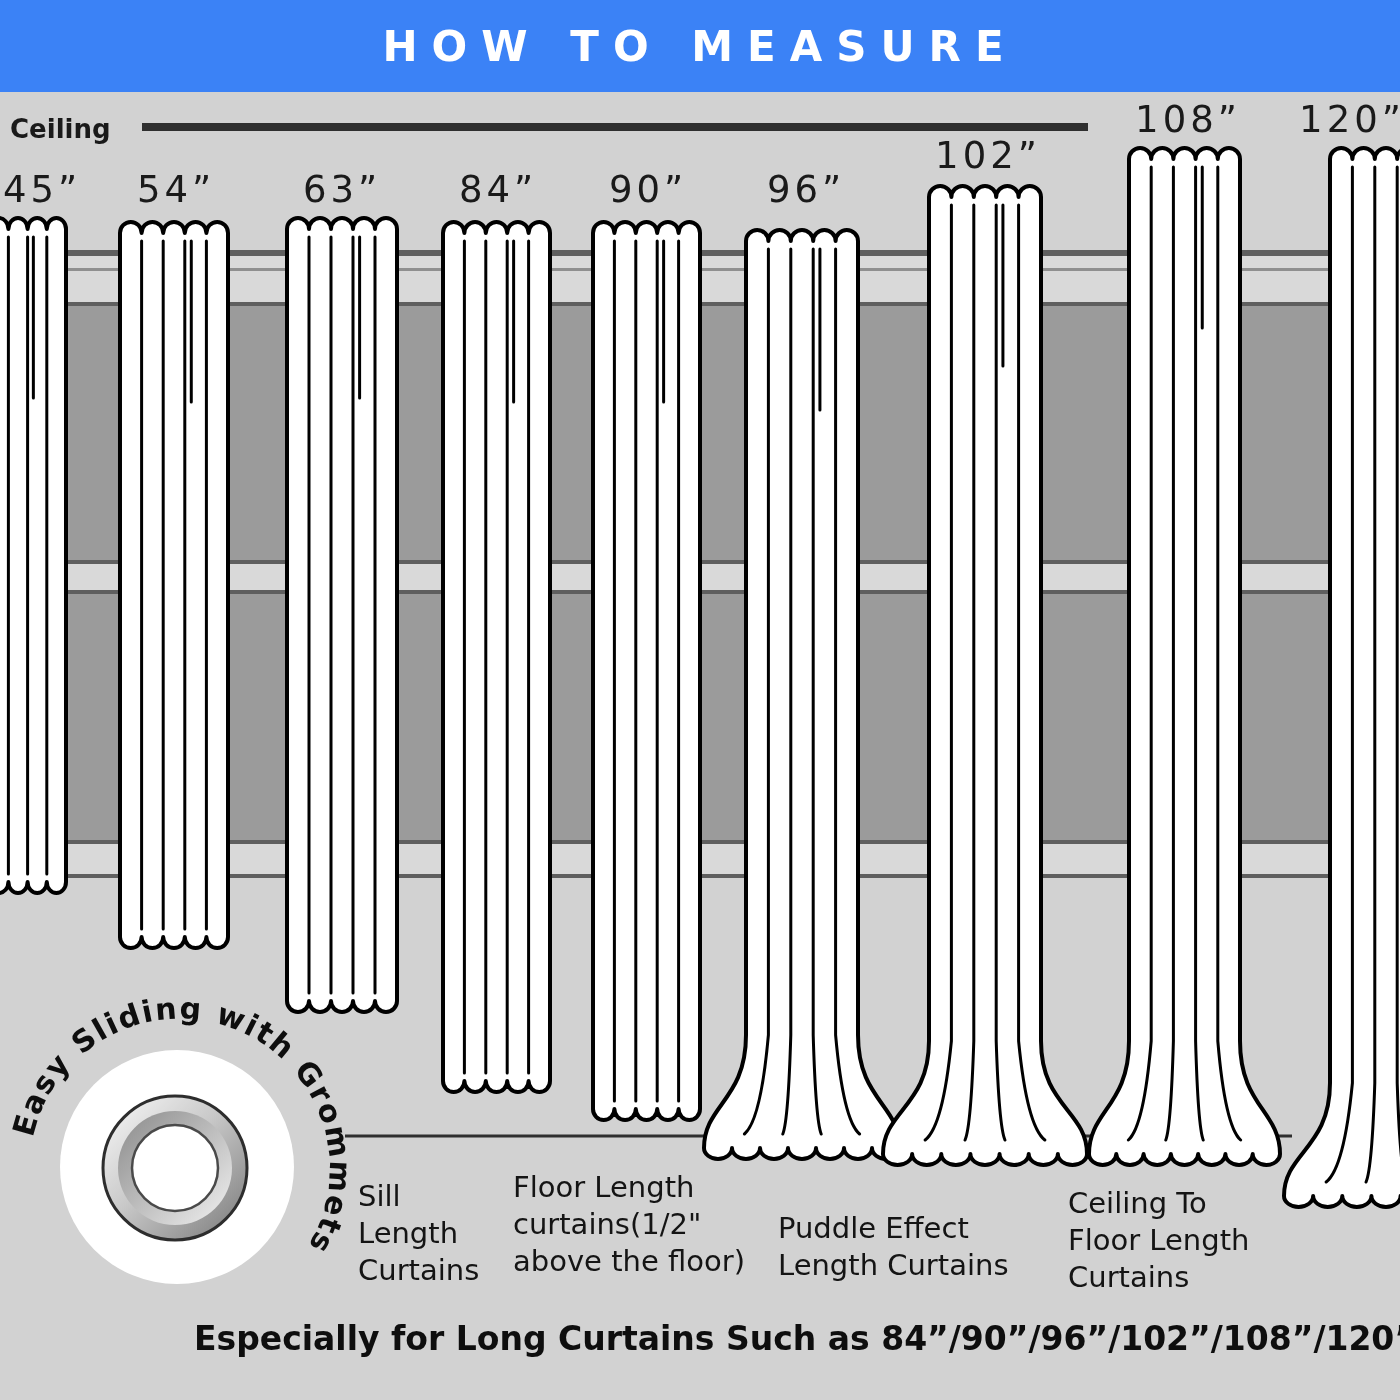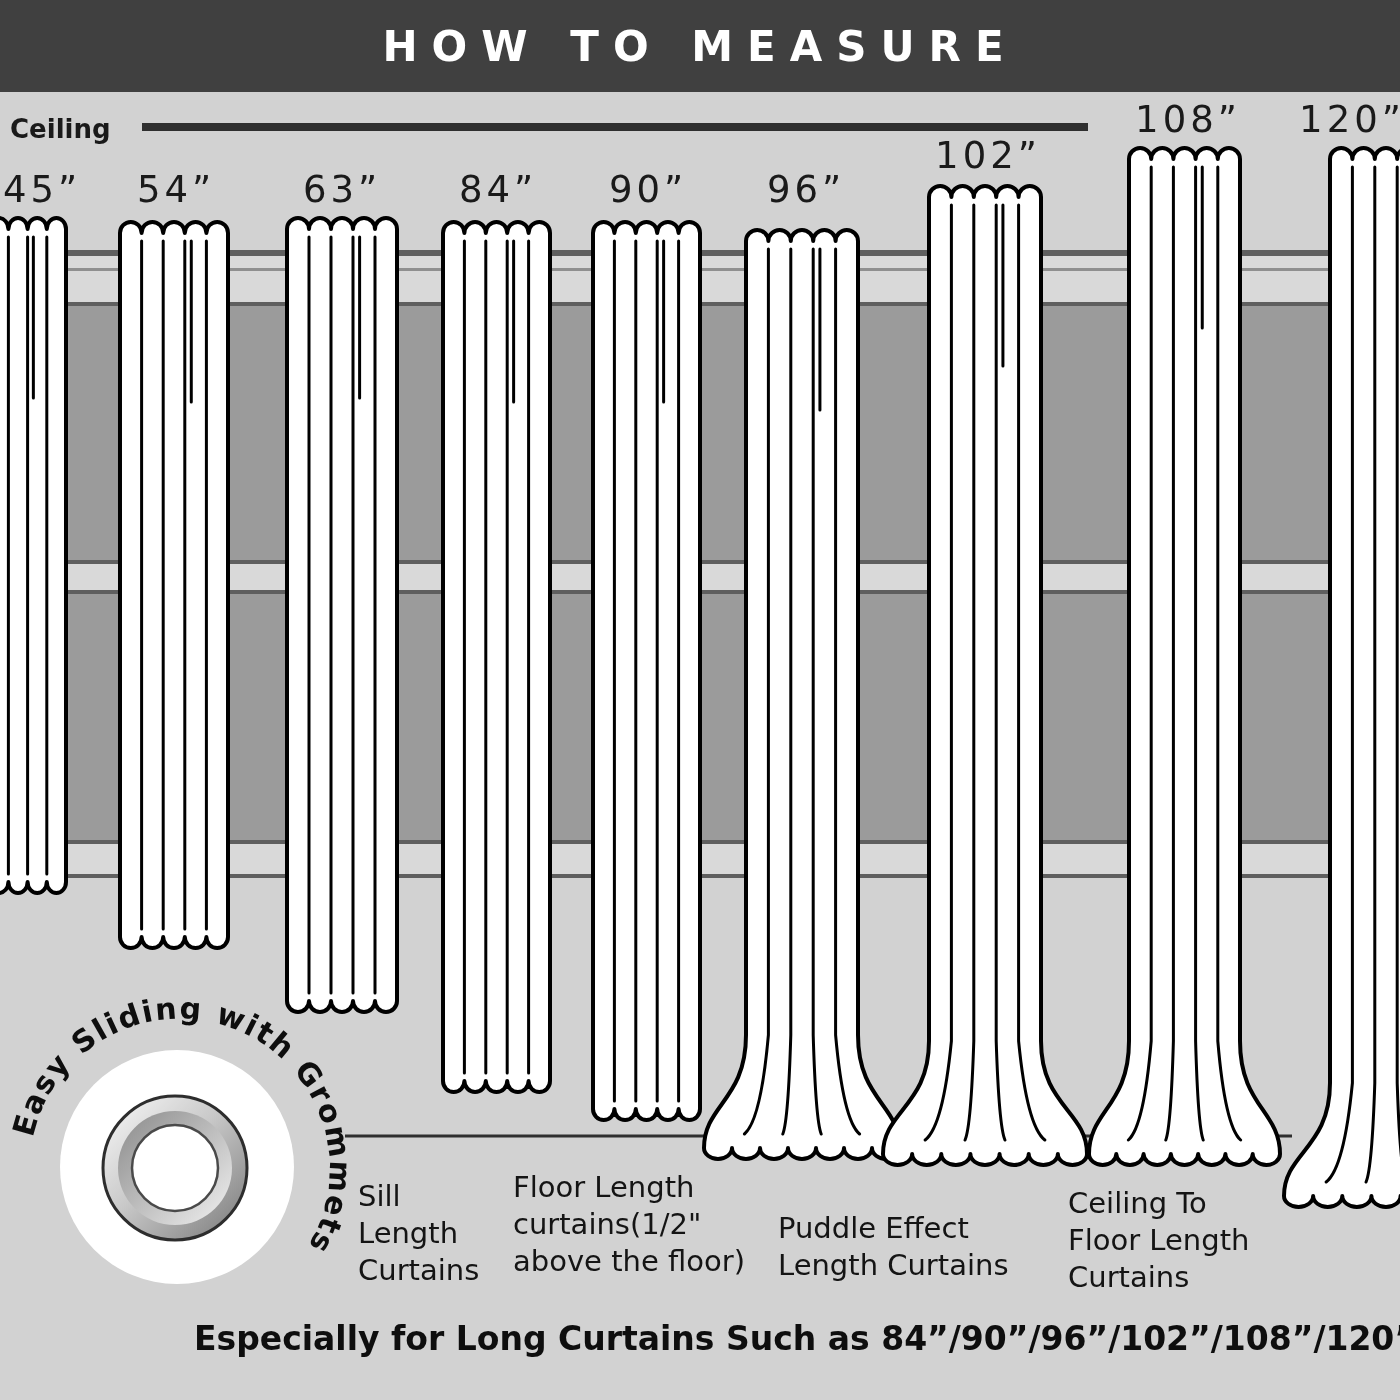--- a/index.html
+++ b/index.html
@@ -1,18 +1,18 @@
 <!DOCTYPE html>
 <html><head>
 <meta charset="utf-8">
 <style>
   html,body{margin:0;padding:0;background:#d2d2d2;}
   .stage{position:relative;width:1400px;height:1400px;background:#d2d2d2;overflow:hidden;
          font-family:"DejaVu Sans","Liberation Sans",sans-serif;}
-  .header{position:absolute;top:0;left:0;width:100%;height:92px;background:#404040;z-index:2;
+  .header{position:absolute;top:0;left:0;width:100%;height:92px;background:#3b82f6;z-index:2;
           display:flex;align-items:center;justify-content:center;}
   .header h1{margin:0;color:#ffffff;font-size:42px;font-weight:bold;letter-spacing:14px;}
   svg{position:absolute;top:0;left:0;z-index:1;}
   text{font-family:"DejaVu Sans","Liberation Sans",sans-serif;fill:#111111;}
   .ceil{font-size:26px;font-weight:bold;fill:#1a1a1a;}
   .size{font-size:37px;letter-spacing:4px;fill:#1a1a1a;}
   .note{font-size:29px;fill:#141414;}
   .curved{font-size:30px;font-weight:bold;fill:#0e0e0e;letter-spacing:1px;}
   .footer{font-size:33px;font-weight:bold;fill:#0e0e0e;}
 </style>

